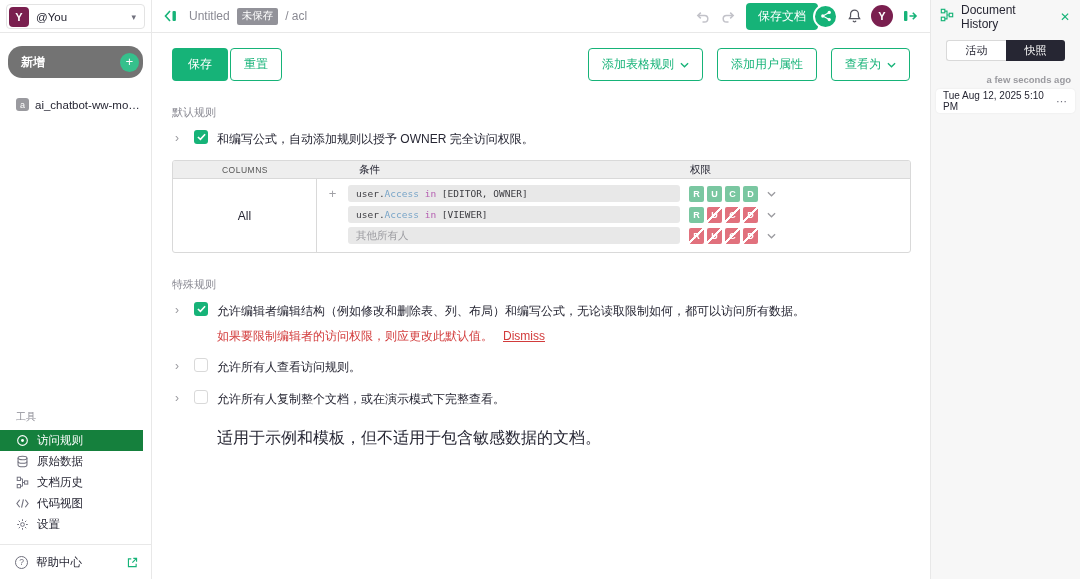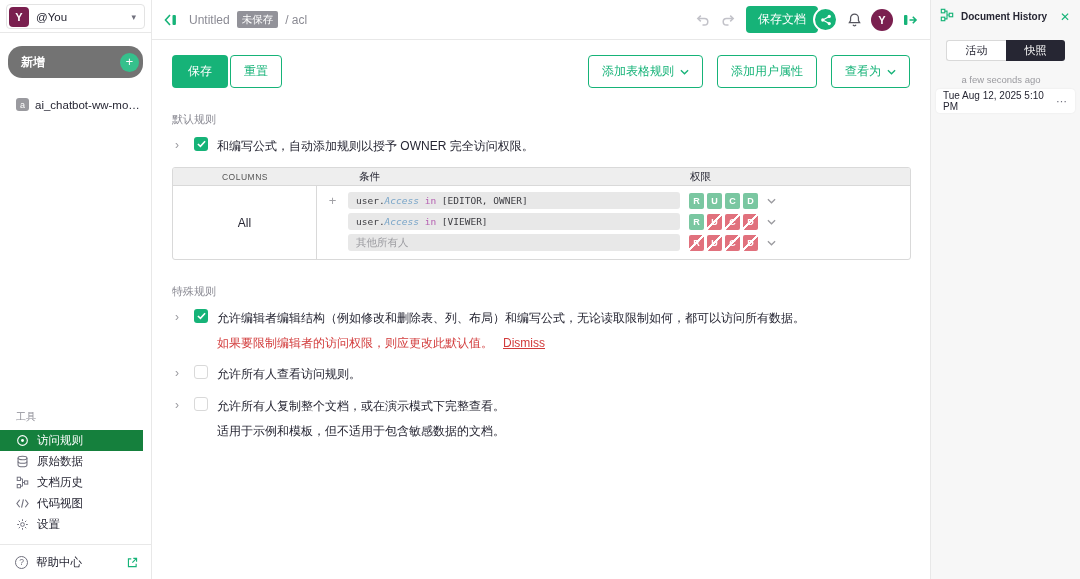--- a/index.html
+++ b/index.html
@@ -24,21 +24,21 @@
   .tool-item { height:21px; display:flex; align-items:center; gap:8px; padding-left:16px; font-size:11.5px; color:#262633; cursor:pointer; margin-bottom:0; }
   .tool-item .ticon { width:13px; display:flex; align-items:center; justify-content:center; color:#70707d; font-size:10px; }
   .tool-item.selected { background:#15803d; color:#fff; width:143px; }
   .tool-item.selected .ticon { color:#fff; }
   .help-row { border-top:1px solid #e8e8e8; margin-top:9px; height:35px; display:flex; align-items:center; gap:8px; padding:0 12px 0 15px; font-size:11.5px; cursor:pointer; }
   .qmark { width:13px; height:13px; border:1.2px solid #70707d; border-radius:50%; color:#70707d; font-size:8.5px; display:flex; align-items:center; justify-content:center; }
   .ext-link { margin-left:auto; display:flex; }
 
   
   .main-col { flex:1; display:flex; flex-direction:column; min-width:0; }
-  .topbar { height:40px; min-height:33px; border-bottom:1px solid #e8e8e8; display:flex; align-items:center; padding:0 12px 0 10px; gap:7px; }
+  .topbar { height:33px; min-height:33px; border-bottom:1px solid #e8e8e8; display:flex; align-items:center; padding:0 12px 0 10px; gap:7px; }
   .doc-title { font-size:12px; color:#8a8a93; margin-left:4px; }
   .unsaved-badge { background:#929299; color:#fff; font-size:10.5px; padding:1.5px 5px; border-radius:2px; }
   .page-path { font-size:12px; color:#8a8a93; }
   .tb-right { margin-left:auto; display:flex; align-items:center; gap:9px; }
   .icon-btn { background:none; border:none; cursor:pointer; display:flex; align-items:center; padding:0; }
   .savedoc-wrap { display:flex; align-items:center; }
   .savedoc { background:#16b378; color:#fff; border:none; border-radius:4px; font-size:12px; padding:5px 12px; cursor:pointer; font-family:inherit; }
   .share-circle { width:25px; height:25px; border-radius:50%; background:#16b378; border:2px solid #fff; margin-left:-5px; display:flex; align-items:center; justify-content:center; cursor:pointer; }
   .avatar-circle { width:22px; height:22px; border-radius:50%; background:#7a1f4f; color:#fff; font-size:11px; font-weight:bold; display:flex; align-items:center; justify-content:center; cursor:pointer; }
 
@@ -51,54 +51,54 @@
 
   .section-title { font-size:11px; color:#8a8a93; margin-top:24px; }
   .rule-line { display:flex; align-items:flex-start; gap:9px; margin-top:11px; font-size:12px; }
   .expander { color:#9a9a9f; font-size:12px; line-height:14px; width:10px; margin-left:3px; cursor:pointer; }
   .cbx { width:14px; height:14px; min-width:14px; border-radius:3px; margin-top:-1px; cursor:pointer; display:flex; align-items:center; justify-content:center; }
   .cbx.checked { background:#16b378; }
   .cbx.unchecked { background:#fff; border:1px solid #d9d9d9; }
   .rule-texts { line-height:1.45; }
   .warn-text { color:#d23b3b; font-size:12px; margin-top:7px; }
   .warn-action { color:#d23b3b; text-decoration:underline; margin-left:10px; cursor:pointer; }
-  .subtext { font-size:12px; margin-top:8px; }
+  .subtext { font-size:16px; margin-top:18px; }
 
   
   .rules-table { margin-top:12px; width:739px; border:1px solid #d9d9d9; border-radius:3px; overflow:hidden; }
   .rt-header { background:#eeeeee; height:18px; position:relative; border-bottom:1px solid #d9d9d9; }
   .rt-header .h-cols { position:absolute; left:0; top:0; width:144px; height:100%; display:flex; align-items:center; justify-content:center; font-size:8.5px; letter-spacing:.5px; color:#555; }
   .rt-header .h-cond { position:absolute; left:186px; top:0; height:100%; display:flex; align-items:center; font-size:10.5px; }
   .rt-header .h-perm { position:absolute; left:517px; top:0; height:100%; display:flex; align-items:center; font-size:10.5px; }
   .rt-body { display:flex; }
   .rt-scope { width:144px; min-width:144px; border-right:1px solid #d9d9d9; display:flex; align-items:center; justify-content:center; font-size:12px; }
   .rt-rows { flex:1; padding:4px 0 6px 0; }
   .rt-row { height:21px; display:flex; align-items:center; }
   .add-slot { width:31px; display:flex; justify-content:center; color:#a0a0a5; font-size:13px; cursor:pointer; }
   .cond-box { width:332px; height:17px; background:#e8e8e8; border-radius:3px; font-family:"DejaVu Sans Mono","Liberation Mono",monospace; font-size:9.5px; padding:0 8px; display:flex; align-items:center; white-space:pre; overflow:hidden; }
   .tk-plain { color:#3d3d42; }
-  .tk-attr { color:#7aa6c9;font-style:italic; }
+  .tk-attr { color:#7aa6c9; }
   .tk-keyword { color:#b55fb1; }
   .tk-placeholder { color:#9a9a9f; font-family:"Liberation Sans",sans-serif; font-size:10.5px; }
   .badges { display:flex; gap:3px; margin-left:9px; }
   .perm-badge { width:15px; height:16px; border-radius:2px; color:#fff; font-size:9px; font-weight:bold; display:flex; align-items:center; justify-content:center; cursor:pointer; }
   .perm-badge.allow { background:#7ac7a1; }
   .perm-badge.deny { background:#e1717d; background-image:linear-gradient(135deg, transparent 44%, #fff 44%, #fff 54%, transparent 54%); }
   .row-chev { margin-left:9px; color:#9a9a9f; display:flex; cursor:pointer; }
 
   
   .right-panel { width:150px; min-width:150px; border-left:1px solid #e8e8e8; background:#f7f7f7; display:flex; flex-direction:column; }
   .rp-header { height:33px; display:flex; align-items:center; gap:7px; padding:0 10px 0 9px; }
-  .rp-title { font-size:10px; font-weight:bold; }
+  .rp-title { font-size:12px; font-weight:normal; }
   .rp-close { margin-left:auto; color:#16b378; font-size:12px; cursor:pointer; line-height:1; }
   .rp-tabs { display:flex; margin:7px 15px 0 15px; height:21px; }
   .rp-tab { flex:1; display:flex; align-items:center; justify-content:center; font-size:11px; cursor:pointer; }
   .rp-tab.plain { background:#fff; border:1px solid #d9d9d9; border-right:none; border-radius:3px 0 0 3px; color:#262633; }
   .rp-tab.selected { background:#262633; color:#fff; border-radius:0 3px 3px 0; }
-  .time-ago { text-align:center; font-size:9.5px; color:#9a9a9f; margin:13px 9px 4px 0; }
+  .time-ago { text-align:right; font-size:9.5px; color:#9a9a9f; margin:13px 9px 4px 0;font-weight:bold; }
   .snap-card { margin:0 5px; background:#fff; border-radius:4px; height:24px; display:flex; align-items:center; padding:0 7px; font-size:10px; cursor:pointer; box-shadow:0 0 2px rgba(0,0,0,.08); }
   .snap-menu { margin-left:auto; color:#70707d; font-size:11px; letter-spacing:1px; cursor:pointer; }
 
   
   .watermark { position:absolute; left:688px; top:499px; display:flex; align-items:center; gap:12px; color:#a8a8a8; font-size:30px; z-index:20; pointer-events:none; opacity:.9; white-space:nowrap; }
 </style>
 </head>
 <body>
 
 <div class="app">

